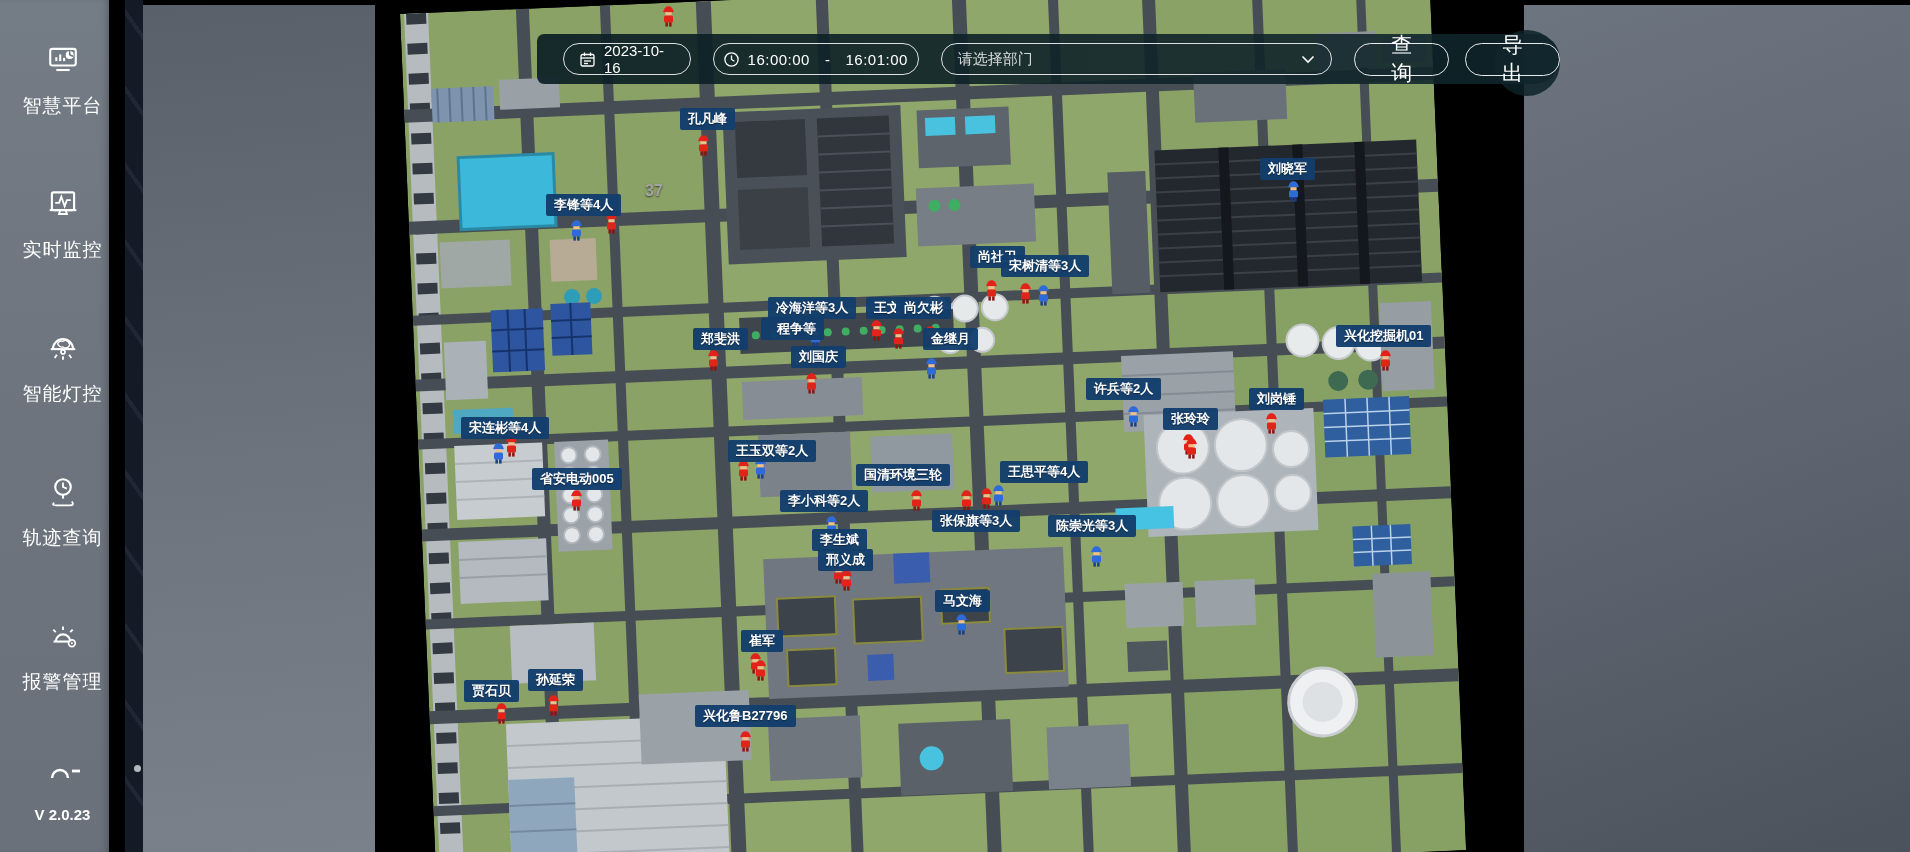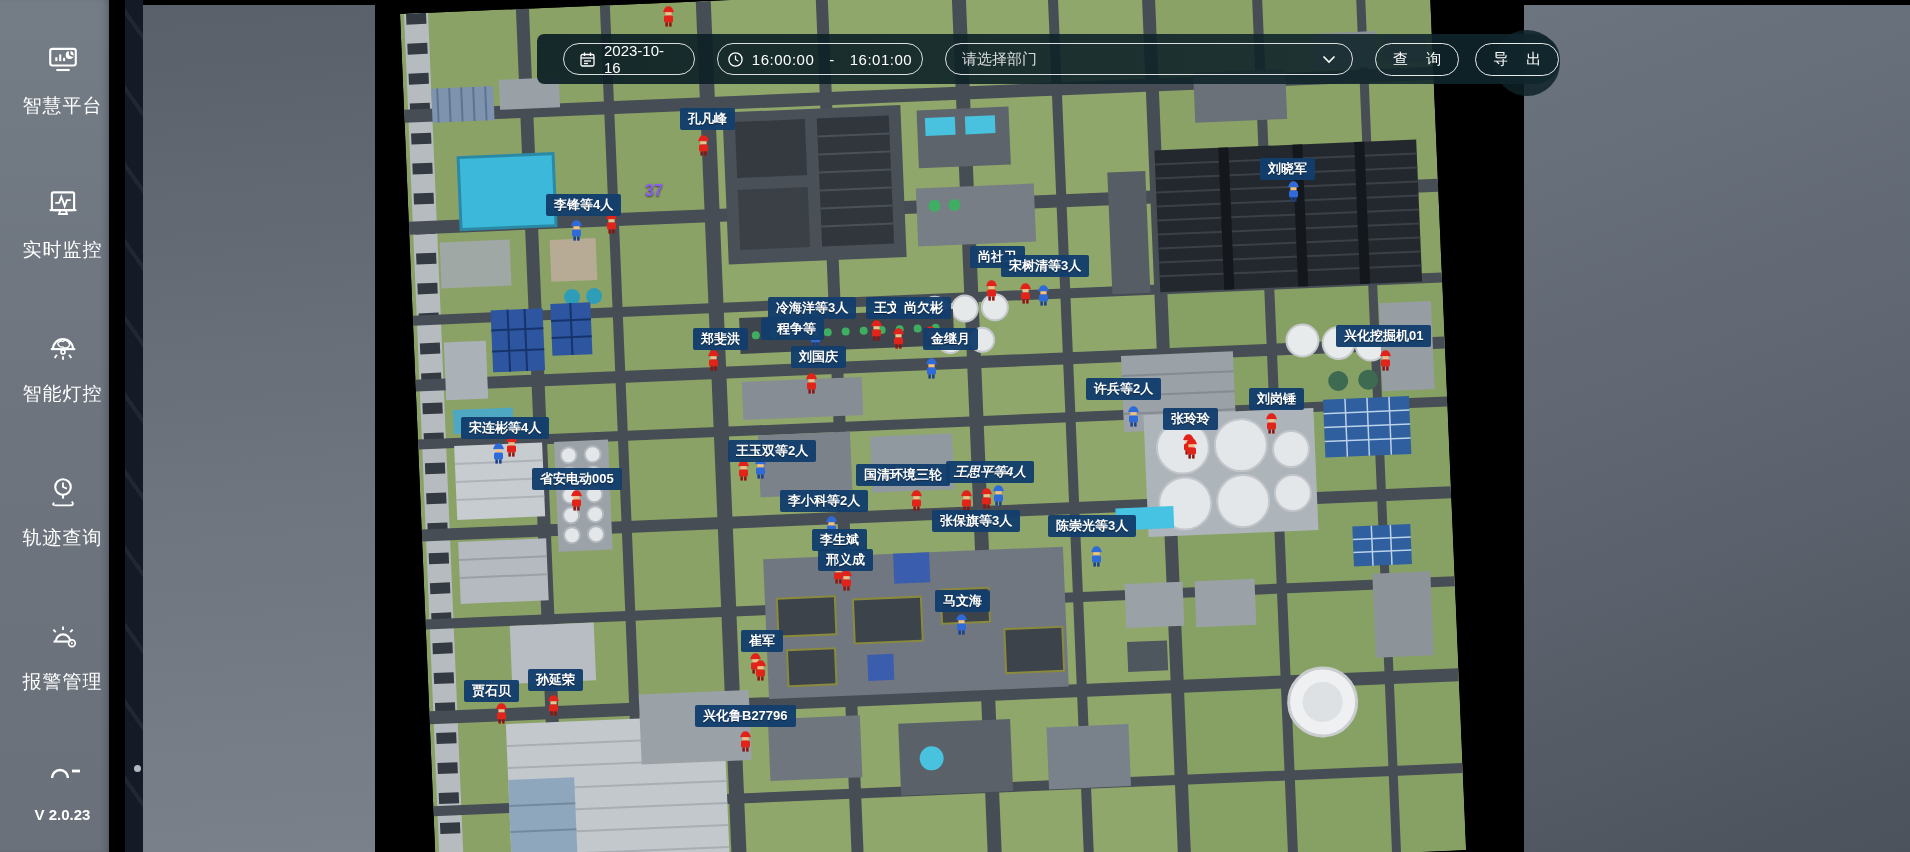--- a/index.html
+++ b/index.html
@@ -22,37 +22,37 @@
   .map-clip{position:absolute;left:375px;top:0;width:1149px;height:852px;overflow:hidden;background:#000;}
   .map-rot{position:absolute;left:43px;top:-8px;width:1030px;height:880px;
            transform:rotate(-2.4deg);transform-origin:50% 50%;}
 
   
   .overlay{position:absolute;left:0;top:0;width:1910px;height:852px;pointer-events:none;}
   .map-label{position:absolute;background:rgba(18,61,108,.96);color:#fff;font-size:13px;font-weight:700;
       padding:2px 8px 3px;border-radius:2px;white-space:nowrap;pointer-events:auto;line-height:17px;
       text-shadow:0 1px 1px rgba(0,0,0,.4);}
   .worker{position:absolute;width:13px;height:22px;pointer-events:auto;}
-  .count-overlay{position:absolute;font-size:16px;font-weight:700;color:#8b5cf6;pointer-events:auto;
+  .count-overlay{position:absolute;font-size:16px;font-weight:700;color:#a3a3a3;pointer-events:auto;
       text-shadow:0 1px 2px rgba(0,0,0,.6);}
 
   
   .toolbar{position:absolute;left:537px;top:34px;height:50px;width:1023px;
       background:linear-gradient(90deg,rgba(12,31,37,.92),rgba(16,38,44,.88));
       border-radius:12px 42px 42px 12px;display:flex;align-items:center;gap:22px;
       padding:0 0 0 26px;box-sizing:border-box;}
   .field{height:32px;border:1px solid rgba(255,255,255,.85);border-radius:17px;display:flex;
       align-items:center;gap:9px;padding:0 16px;box-sizing:border-box;font-size:15px;color:#fff;}
   .field svg{flex:none;}
   .f-date{width:132px;}
   .f-time{width:206px;justify-content:center;}
   .f-time .t{letter-spacing:.5px;}
   .f-sel{width:408px;justify-content:space-between;color:rgba(255,255,255,.82);}
   .btn{height:33px;min-width:78px;border:1px solid rgba(255,255,255,.9);border-radius:17px;
-      background:transparent;color:#fff;font-size:15px;display:flex;align-items:center;justify-content:center;
+      background:transparent;color:#fff;font-size:21px;display:flex;align-items:center;justify-content:center;
       letter-spacing:7px;padding:0 10px 0 17px;box-sizing:border-box;cursor:pointer;
       font-family:inherit;}
   .toolbar-tail{position:absolute;left:1494px;top:30px;width:66px;height:66px;border-radius:50%;
       background:rgba(14,34,40,.85);}
 
   
   .sidebar{position:absolute;left:0;top:0;width:109px;height:852px;
       background:linear-gradient(180deg,#747c86 0%,#6d747e 50%,#6a717b 100%);
       box-shadow:inset -6px 0 10px -6px rgba(0,0,0,.35);}
   .side-item{position:absolute;left:0;width:125px;text-align:center;cursor:pointer;}
@@ -667,21 +667,21 @@
       <div class="map-label" style="left: 791px; top: 346px;">刘国庆</div>
       <div class="map-label" style="left: 693px; top: 328px;">郑斐洪</div>
       <div class="map-label" style="left: 1336px; top: 325px;">兴化挖掘机01</div>
       <div class="map-label" style="left: 1086px; top: 378px;">许兵等2人</div>
       <div class="map-label" style="left: 1249px; top: 388px;">刘岗锤</div>
       <div class="map-label" style="left: 1163px; top: 408px;">张玲玲</div>
       <div class="map-label" style="left: 461px; top: 417px;">宋连彬等4人</div>
       <div class="map-label" style="left: 532px; top: 468px;">省安电动005</div>
       <div class="map-label" style="left: 728px; top: 440px;">王玉双等2人</div>
       <div class="map-label" style="left: 856px; top: 464px;">国清环境三轮</div>
-      <div class="map-label" style="left: 946px; top: 461px; font-style: italic;">王思平等4人</div>
+      <div class="map-label" style="left: 1000px; top: 461px;">王思平等4人</div>
       <div class="map-label" style="left: 780px; top: 490px;">李小科等2人</div>
       <div class="map-label" style="left: 932px; top: 510px;">张保旗等3人</div>
       <div class="map-label" style="left: 1048px; top: 515px;">陈崇光等3人</div>
       <div class="map-label" style="left: 818px; top: 549px;">邢义成</div>
       <div class="map-label" style="left: 812px; top: 529px;">李生斌</div>
       <div class="map-label" style="left: 935px; top: 590px;">马文海</div>
       <div class="map-label" style="left: 741px; top: 630px;">崔军</div>
       <div class="map-label" style="left: 464px; top: 680px;">贾石贝</div>
       <div class="map-label" style="left: 528px; top: 669px;">孙延荣</div>
       <div class="map-label" style="left: 695px; top: 705px;">兴化鲁B27796</div>

